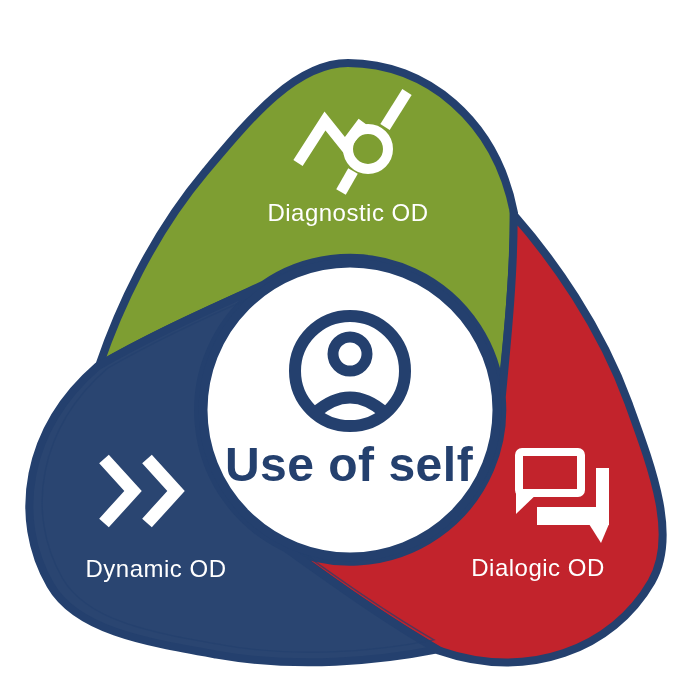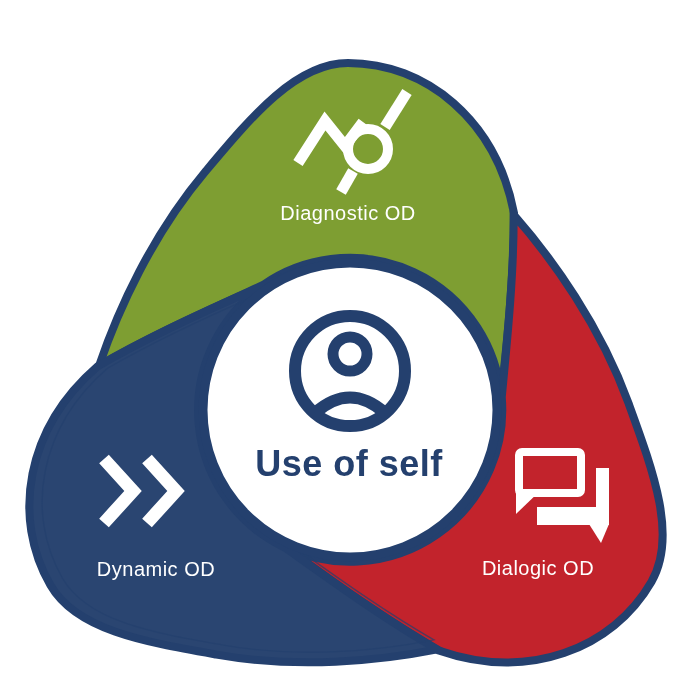--- a/index.html
+++ b/index.html
@@ -10,36 +10,36 @@
     position: relative;
     overflow: hidden;
   }
   .stage { position: absolute; inset: 0; width: 700px; height: 700px; }
   svg { display: block; }
 
   .seg-label {
     position: absolute;
     transform: translate(-50%, -50%);
     color: #ffffff;
-    font-size: 20px;
+    font-size: 24px;
     font-weight: 400;
     letter-spacing: 0.5px;
     white-space: nowrap;
     text-align: right;
   }
   .label-diagnostic { left: 348px; top: 213px; }
   .label-dynamic    { left: 156px; top: 569px; }
   .label-dialogic   { left: 538px; top: 568px; }
 
   .center-label {
     position: absolute;
     left: 349px; top: 464px;
     transform: translate(-50%, -50%);
     color: #24406E;
-    font-size: 36px;
+    font-size: 48px;
     font-weight: 700;
     letter-spacing: 0.5px;
     white-space: nowrap;
   }
 </style>
 </head>
 <body>
 
 <div class="stage">
   <svg width="700" height="700" viewBox="0 0 700 700">

